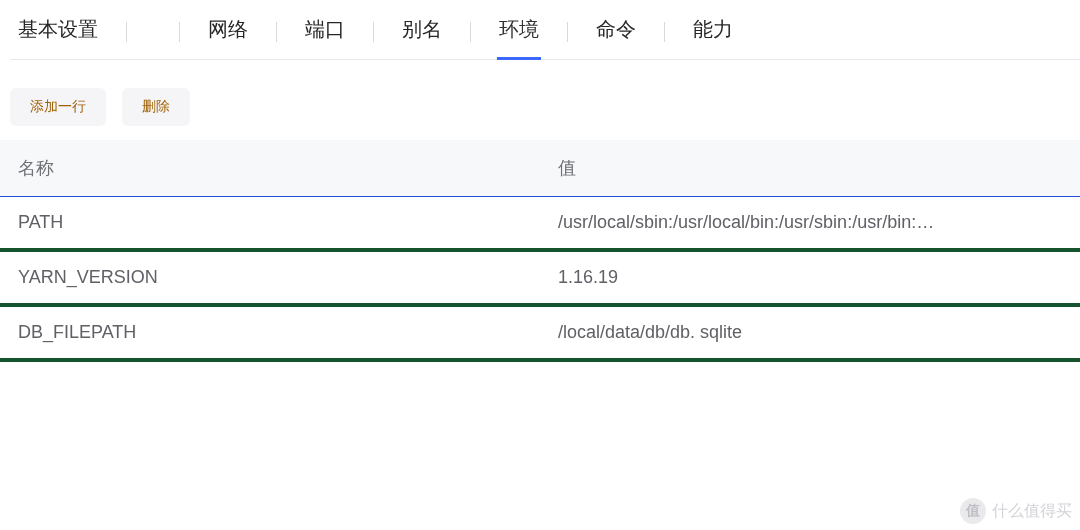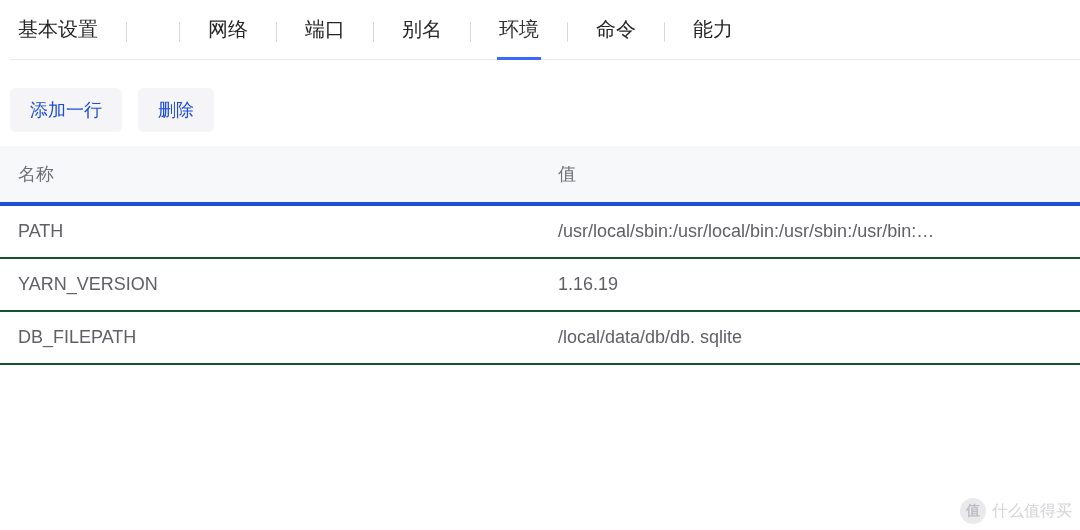--- a/index.html
+++ b/index.html
@@ -47,46 +47,46 @@
       margin: 0 26px 12px 26px;
       align-self: center;
     }
     .toolbar {
       padding: 28px 10px 14px 10px;
       display: flex;
       gap: 16px;
     }
     .btn {
       background: #f5f5f7;
-      color: #1d4ed8;
-      font-size: 18px;
+      color: #a16207;
+      font-size: 14px;
       padding: 10px 20px;
       border-radius: 6px;
       border: none;
       cursor: pointer;
     }
     .table {
       width: 100%;
       border-collapse: collapse;
     }
     .table thead th {
       text-align: left;
       font-weight: 400;
       color: #6f6f76;
       font-size: 18px;
       padding: 16px 18px 16px 18px;
       background: #f7f8fa;
-      border-bottom: 4px solid #1d4ed8;
+      border-bottom: 1px solid #1d4ed8;
     }
     .table tbody td {
       text-align: left;
       color: #606066;
       font-size: 18px;
       padding: 15px 18px;
-      border-bottom: 2px solid #14532d;
+      border-bottom: 4px solid #14532d;
       white-space: nowrap;
       overflow: hidden;
       text-overflow: ellipsis;
     }
     .col-name { width: 50%; }
     .col-value { width: 50%; }
     .watermark {
       position: absolute;
       right: 8px;
       bottom: 6px;

